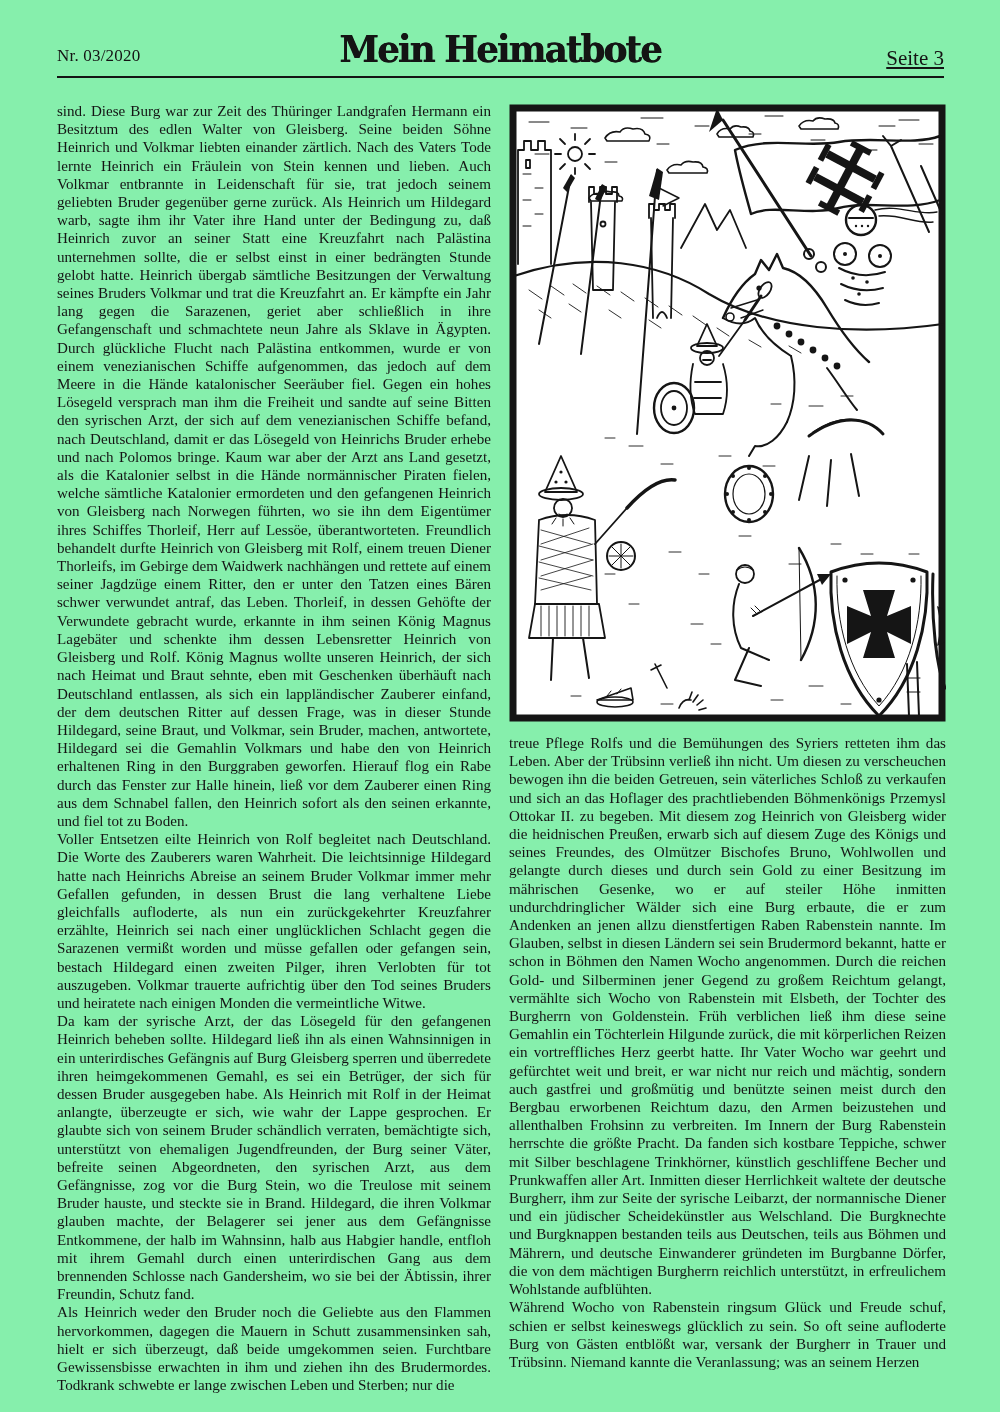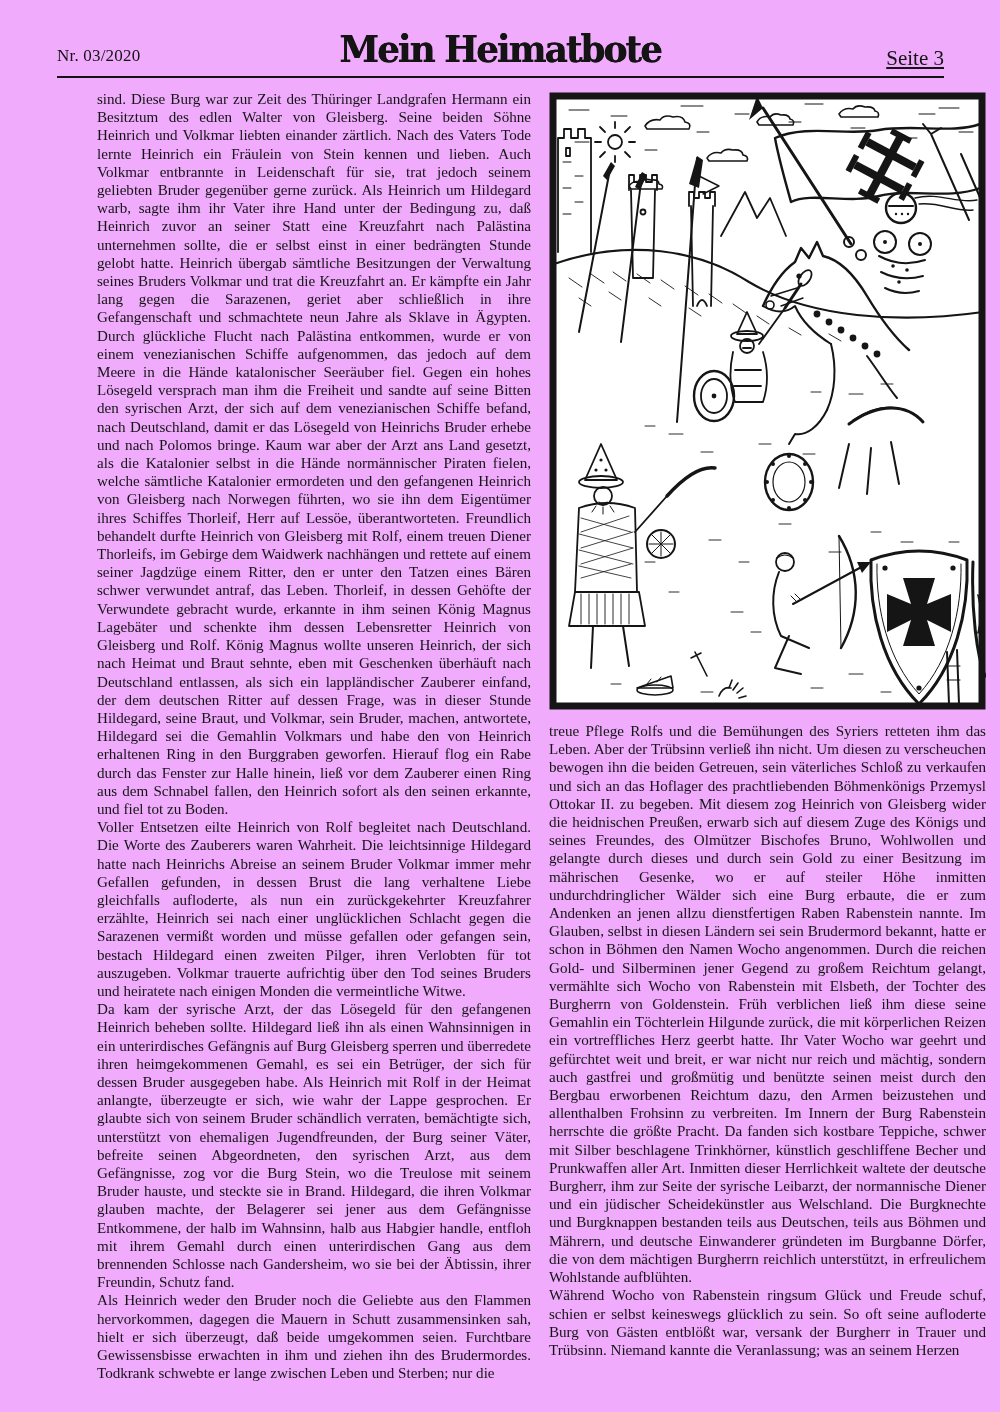--- a/index.html
+++ b/index.html
@@ -1,19 +1,19 @@
 <!DOCTYPE html>
 <html lang="de"><head>
 <meta charset="utf-8">
 <style>
   html,body{margin:0;padding:0;background:#ffffff;}
   .page{
     position:relative;
     width:1000px;height:1412px;
-    background:#f0abfc;
+    background:#86efac;
     color:#141414;
     font-family:"Liberation Serif", serif;
     overflow:hidden;
   }
   .issue-no{
     position:absolute;left:57px;top:46px;
     font-size:17px;letter-spacing:.2px;
   }
   .page-no{
     position:absolute;right:56px;top:46px;
@@ -28,24 +28,23 @@
     font-size:38px;
     letter-spacing:-2px;
     transform:scaleX(.94);
     text-shadow:0.6px 0 0 #141414;
   }
   .header-rule{
     position:absolute;left:57px;right:56px;top:76px;
     height:2px;background:#141414;
   }
   .col{
-    position:absolute;top:90px;
+    position:absolute;top:102px;
     font-size:15.1px;line-height:18.2px;
     text-align:justify;
-    margin-left:40px;
   }
   .col p{margin:0;}
   .col-left{left:57px;width:434px;}
   .col-right{left:509px;width:437px;font-family:Liberation Serif, serif;}
   .illustration{
     display:block;
     width:437px;height:618px;
     margin:2px 0 12px 0;
   }
   .ink{stroke:#151515;fill:none;stroke-linecap:round;stroke-linejoin:round;}

